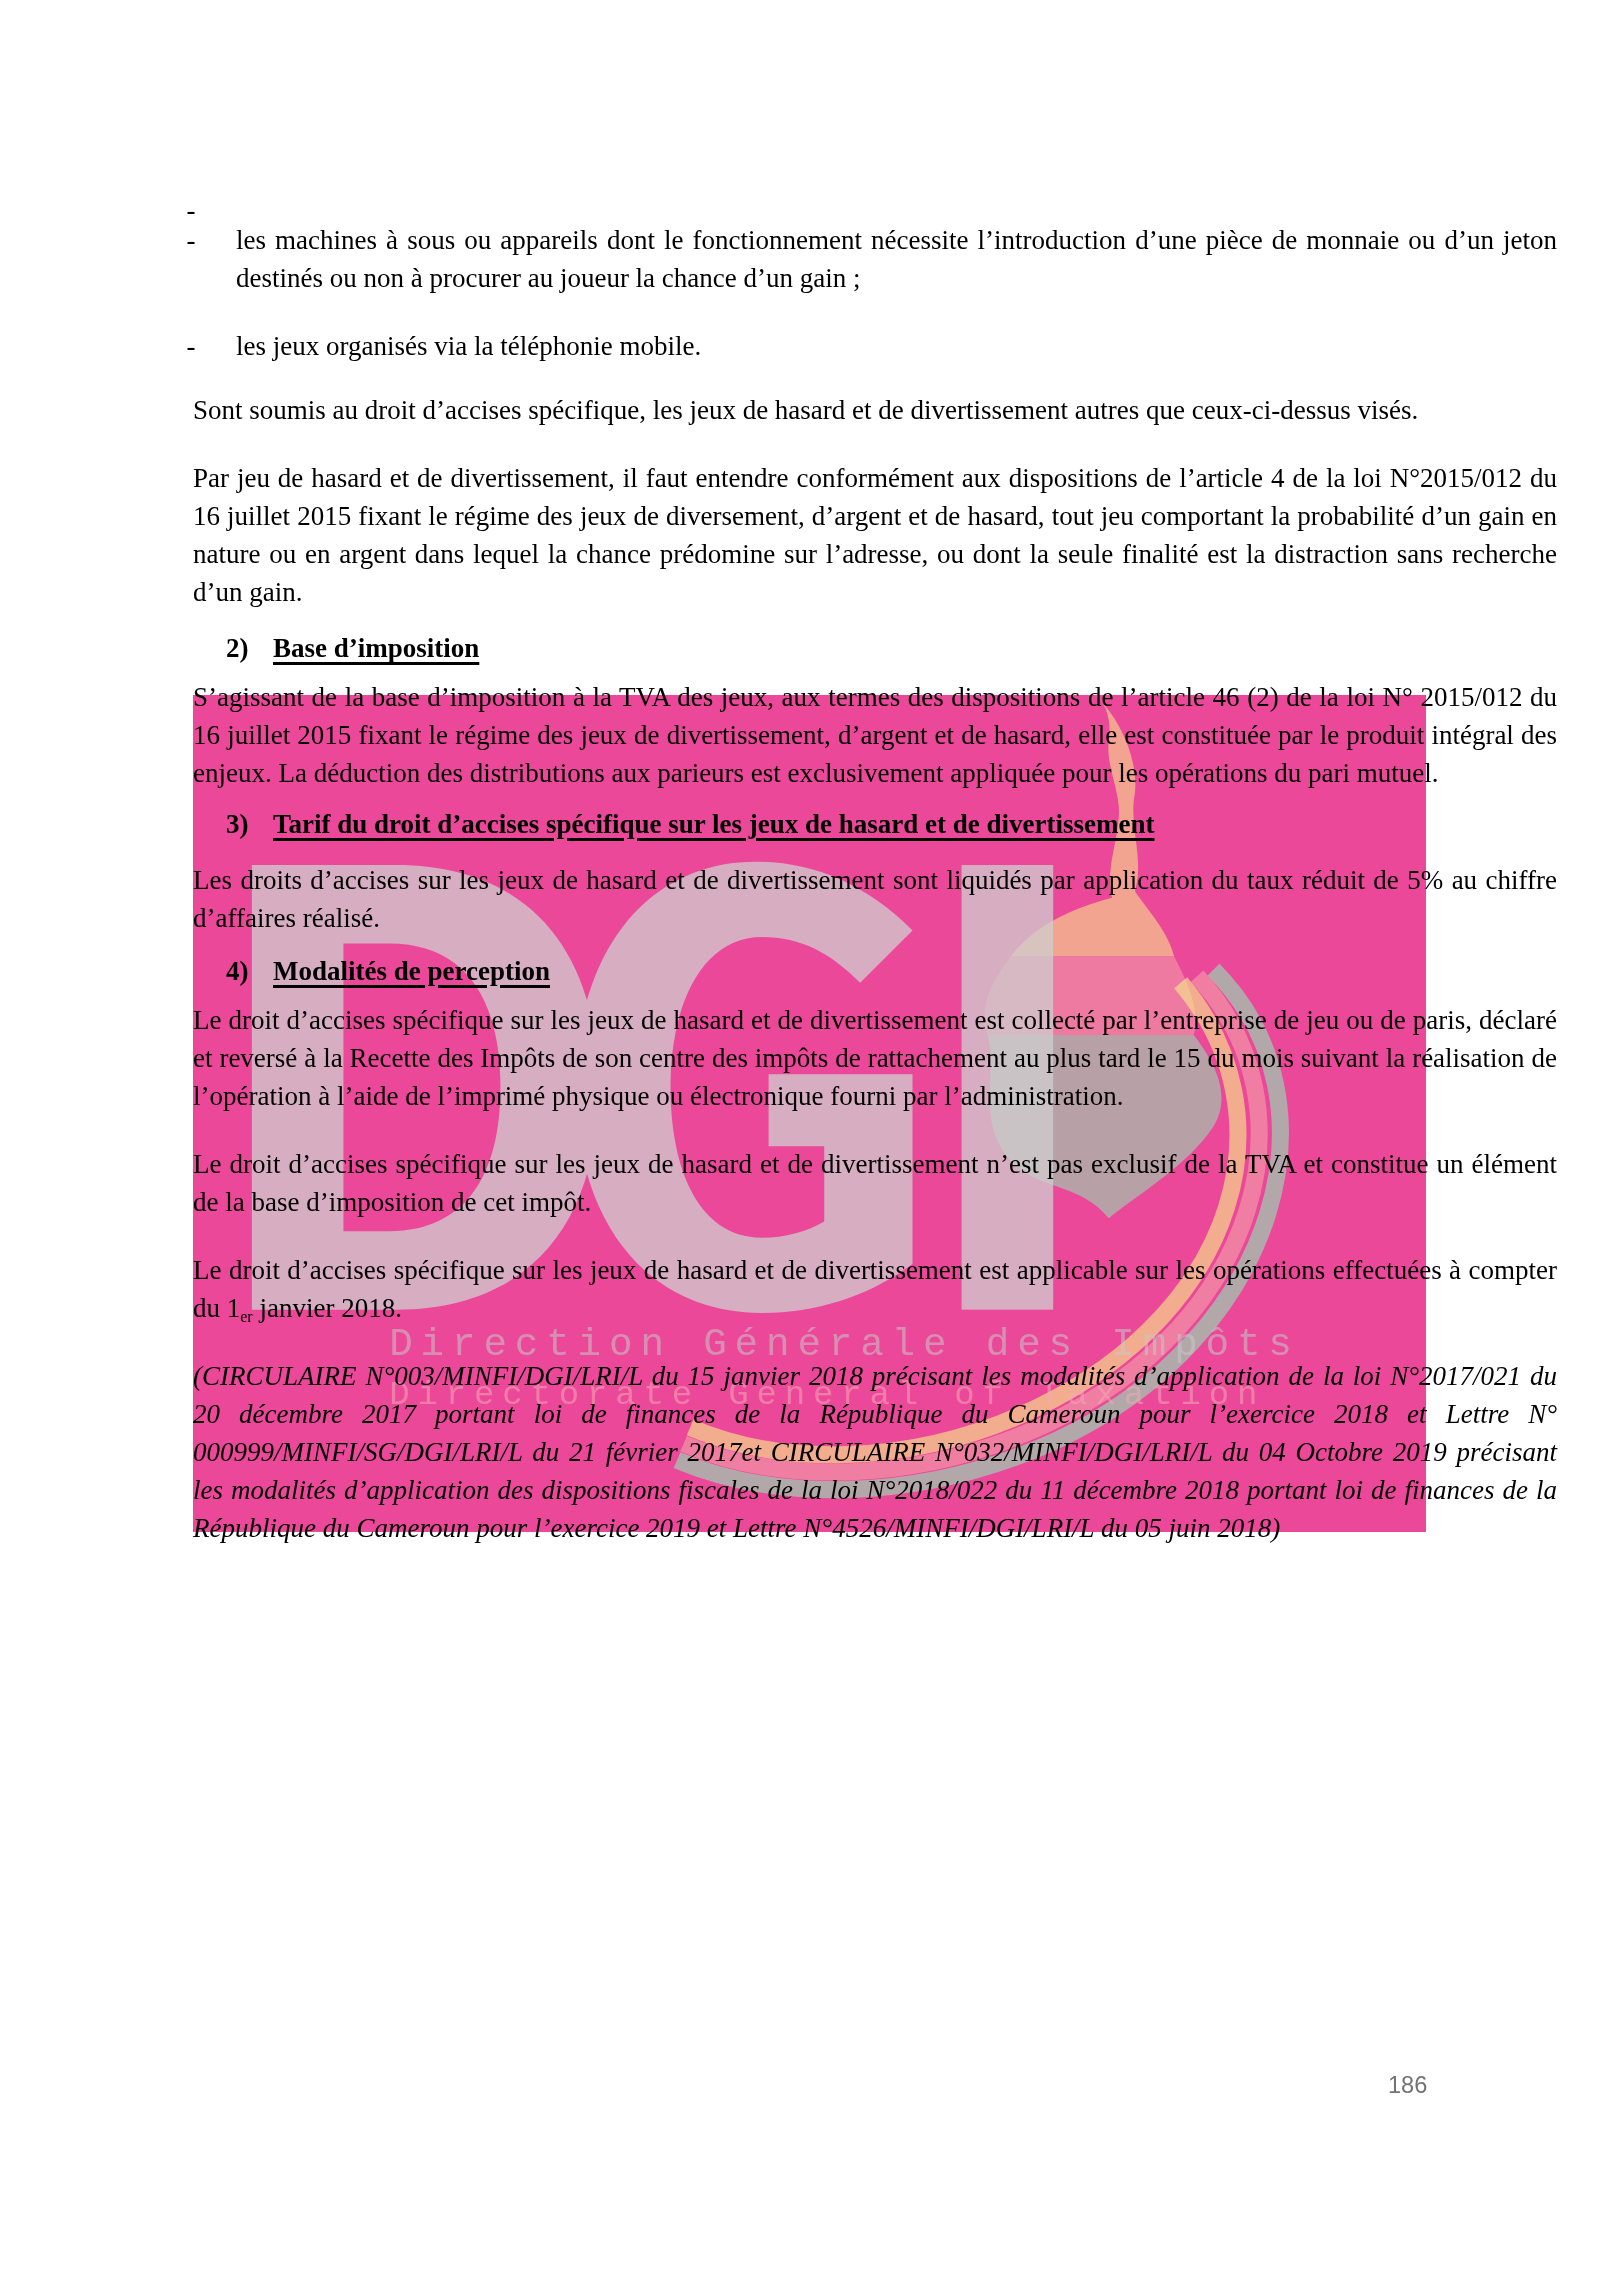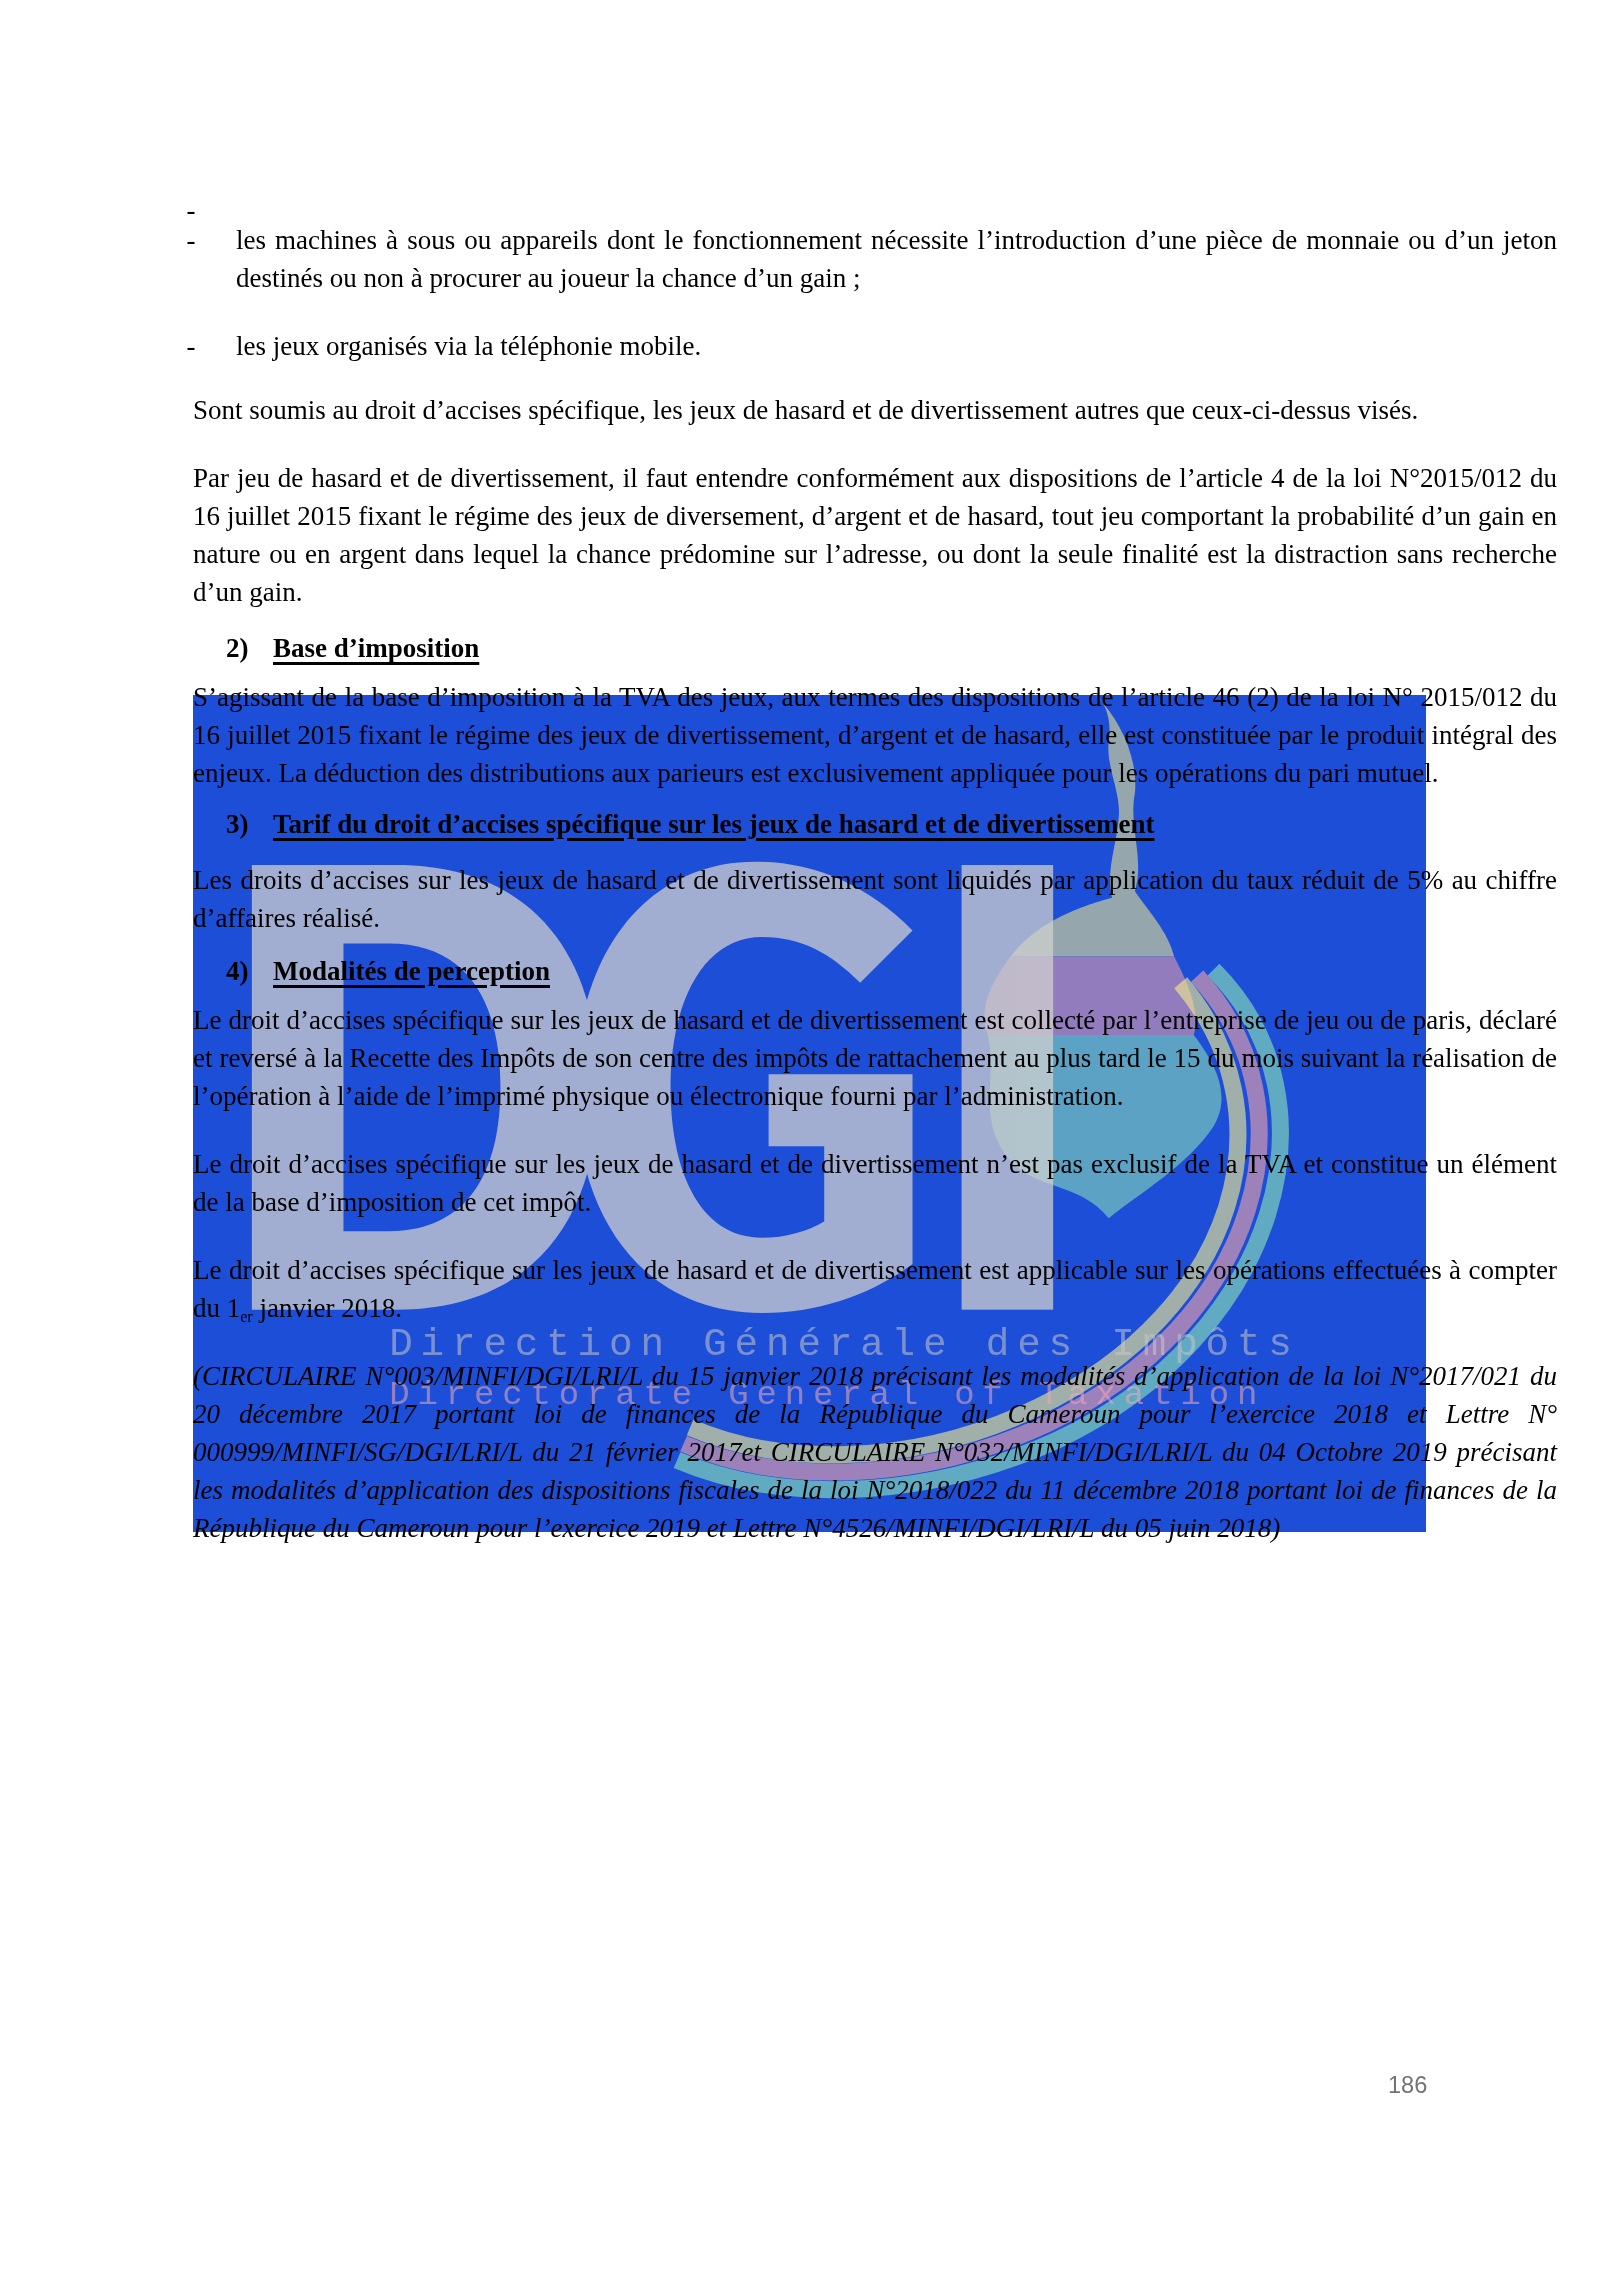--- a/index.html
+++ b/index.html
@@ -23,21 +23,21 @@
     background: #ffffff;
   }
 
   
   .watermark {
     position: absolute;
     left: 193px;
     top: 695px;
     width: 1233px;
     height: 837px;
-    background: #1d4ed8;
+    background: #ec4899;
     z-index: 0;
     pointer-events: none;
   }
   .watermark svg {
     position: absolute;
     left: 0; top: 0;
     width: 100%;
     height: 100%;
   }
 

